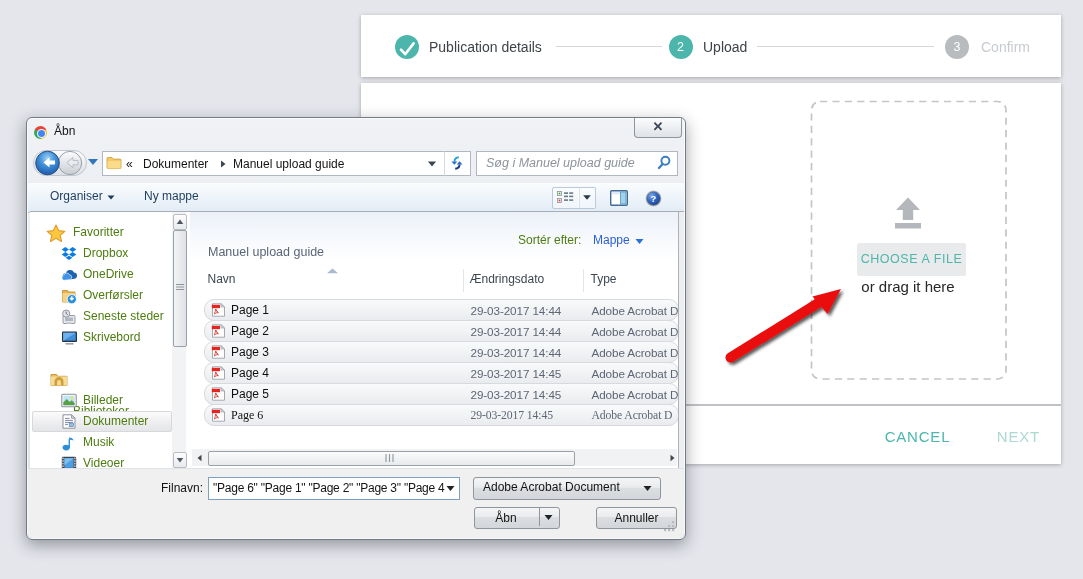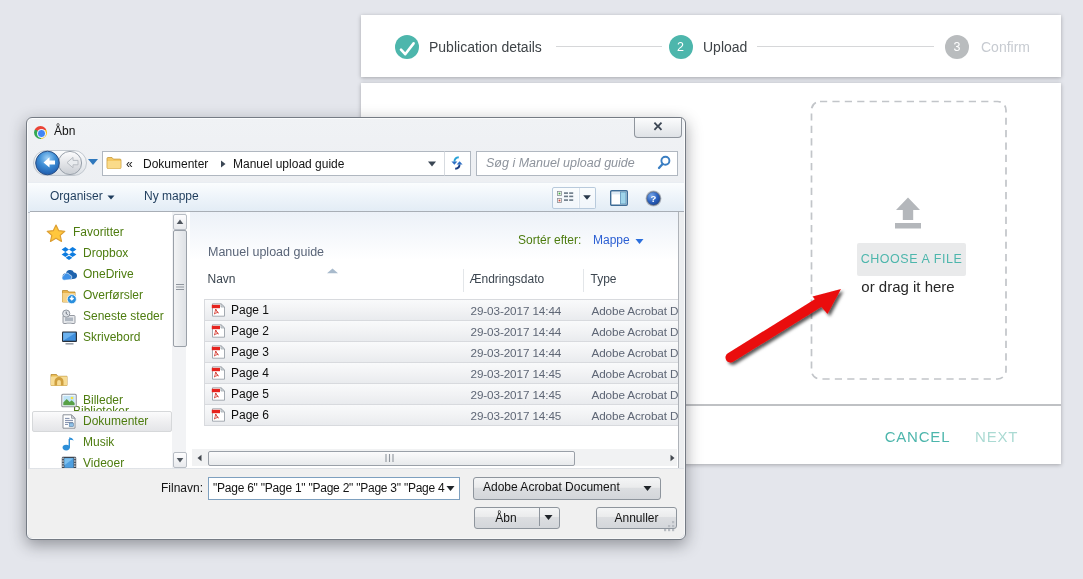--- a/index.html
+++ b/index.html
@@ -18,36 +18,36 @@
   
   #maincard{left:361px;top:83px;width:700px;height:381px;background:#fff;
             box-shadow:0 1px 4px rgba(0,0,0,.28);}
   #sepline{left:361px;top:404px;width:700px;height:2px;background:#bfc1c4;}
   #choosebtn{left:857px;top:243px;width:109px;height:33px;background:#e9eaeb;
       border-radius:2px;color:#4db6ac;font-size:12.5px;letter-spacing:.55px;
       text-align:center;line-height:33px;}
   #dragtxt{left:838px;top:278px;width:140px;text-align:center;font-size:15px;color:#272727;}
   #cancelbtn{left:870px;top:428px;width:95px;text-align:center;font-size:15px;
       letter-spacing:.8px;color:#4db6ac;}
-  #nextbtn{left:975px;top:428px;width:65px;text-align:left;font-size:15px;
+  #nextbtn{left:975px;top:428px;width:65px;text-align:right;font-size:15px;
       letter-spacing:.8px;color:#abdad3;}
   
   #dlg{left:26px;top:117px;width:658px;height:421px;border-radius:6px;
        background:linear-gradient(#f0f2f5,#dcdfe4);
        border:1px solid #757b84;
        box-shadow:0 5px 16px rgba(30,34,40,.42), inset 0 0 0 1px rgba(255,255,255,.75);}
   #closebtn{left:607px;top:0px;width:46px;height:19px;border:1px solid #8f959d;border-top:none;
       border-radius:0 0 4px 4px;background:linear-gradient(#fbfcfd,#dfe2e6);
       text-align:center;color:#3c4654;font-size:13px;font-weight:bold;line-height:18px;}
   
   #contentarea{left:3px;top:93px;width:654px;height:256px;background:#fff;
       border-top:1px solid #a8aeb6;overflow:hidden;}
   .sbtxt{position:absolute;font-size:12px;color:#4d7c0f;}
   .frow{position:absolute;left:174px;width:473px;height:20px;border:1px solid #d8dade;
-     border-radius:0;background:linear-gradient(#f9fafb,#f1f2f4 55%,#e9ebee);overflow:hidden;}
+     border-radius:10px;background:linear-gradient(#f9fafb,#f1f2f4 55%,#e9ebee);overflow:hidden;}
   .fname{position:absolute;left:26px;top:3px;font-size:12px;color:#0f0f0f;white-space:nowrap;}
   .fdate{position:absolute;left:265.5px;top:3.5px;font-size:11.7px;letter-spacing:-.1px;color:#5e6675;white-space:nowrap;}
   .ftype{position:absolute;left:386.5px;top:3.5px;font-size:11.7px;letter-spacing:-.1px;color:#5e6675;white-space:nowrap;}
   .colhd{position:absolute;font-size:12px;color:#3c4650;}
   .pdfico{position:absolute;left:5.5px;top:3px;}
   #dlgfooter{left:1px;top:351px;width:656px;height:69px;background:#f0f0f0;
       border-radius:0 0 5px 5px;}
   .t12{font-size:12px;color:#141414;}
   
   .wbtn{position:absolute;border:1px solid #8e959d;border-radius:3px;
@@ -386,21 +386,21 @@
         <span class="fname">Page 5</span>
         <span class="fdate">29-03-2017 14:45</span>
         <span class="ftype">Adobe Acrobat D</span>
         <svg class="pdfico" width="15" height="14" viewBox="0 0 15 14">
           <path d="M1.5 0.8 h8.5 l3.5 3.2 v9.2 h-12 Z" fill="#fff" stroke="#9aa0a8" stroke-width=".9"></path>
           <path d="M10 0.8 l3.5 3.2 H10 Z" fill="#d8dce1" stroke="#9aa0a8" stroke-width=".7"></path>
           <rect x="0.8" y="1.8" width="8.2" height="3.4" fill="#e6231e"></rect>
           <path d="M4.6 6 q0.8 2.2 2.4 3.4 q-2.4 0.4-3.6 1.6 q1-2.4 1.2-5 q0.9 2.6 3.2 4.2" fill="none" stroke="#d6453c" stroke-width=".9"></path>
         </svg>
       </div>
-      <div class="frow" style="top:192px;">
+      <div class="frow" style="top:192px;font-family:Liberation Serif, serif;">
         <span class="fname">Page 6</span>
         <span class="fdate">29-03-2017 14:45</span>
         <span class="ftype">Adobe Acrobat D</span>
         <svg class="pdfico" width="15" height="14" viewBox="0 0 15 14">
           <path d="M1.5 0.8 h8.5 l3.5 3.2 v9.2 h-12 Z" fill="#fff" stroke="#9aa0a8" stroke-width=".9"></path>
           <path d="M10 0.8 l3.5 3.2 H10 Z" fill="#d8dce1" stroke="#9aa0a8" stroke-width=".7"></path>
           <rect x="0.8" y="1.8" width="8.2" height="3.4" fill="#e6231e"></rect>
           <path d="M4.6 6 q0.8 2.2 2.4 3.4 q-2.4 0.4-3.6 1.6 q1-2.4 1.2-5 q0.9 2.6 3.2 4.2" fill="none" stroke="#d6453c" stroke-width=".9"></path>
         </svg>
       </div>

